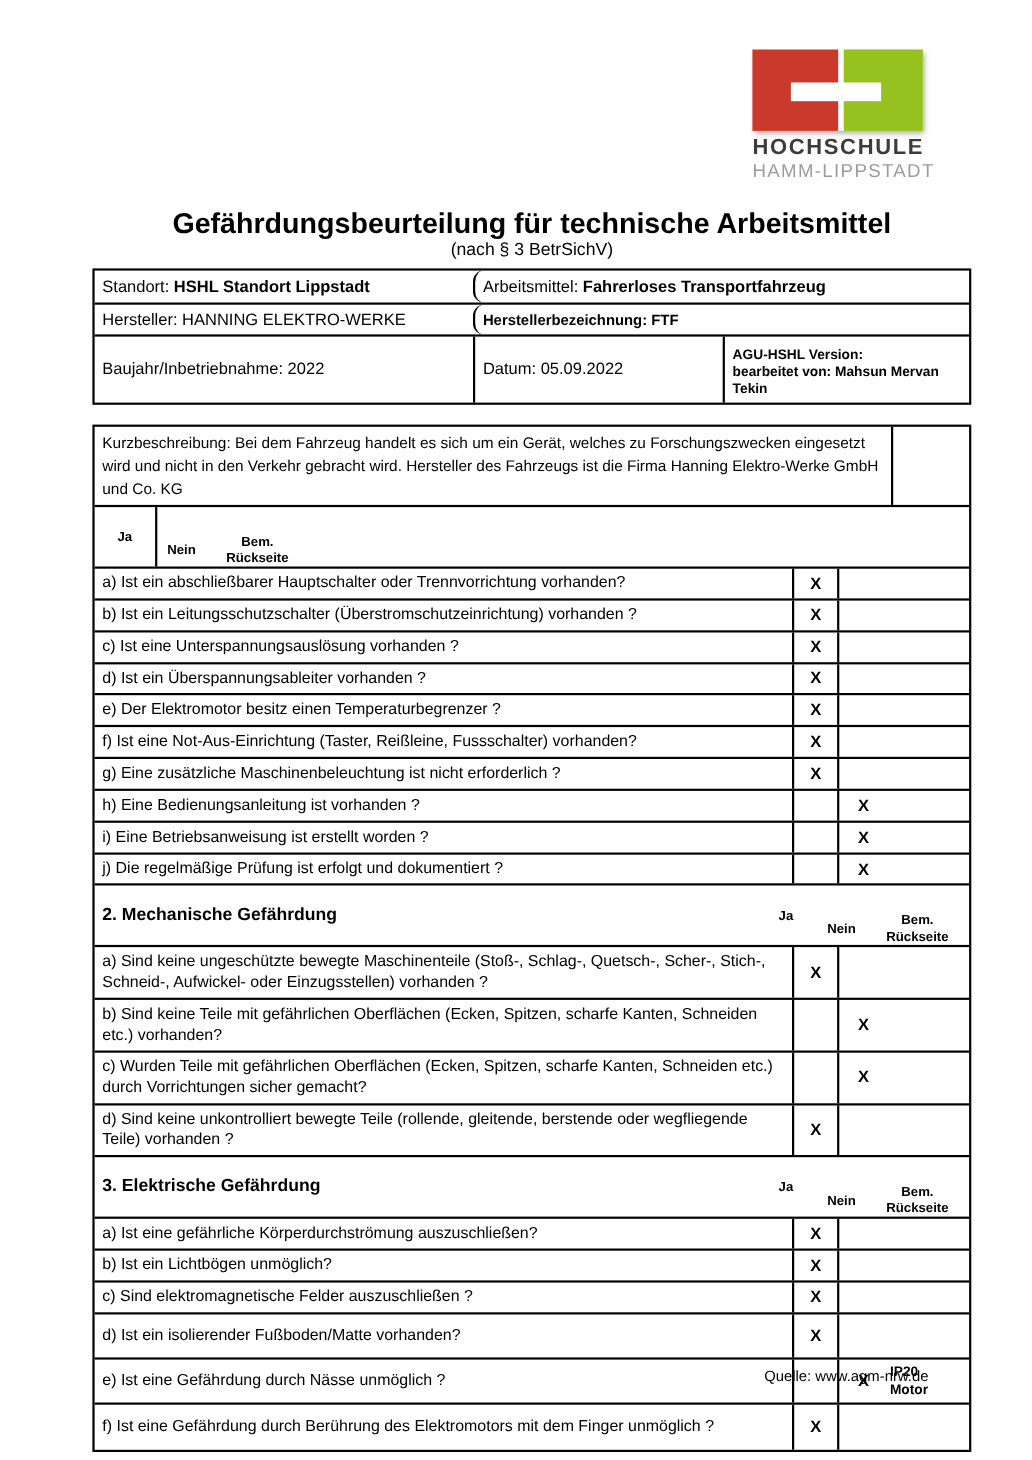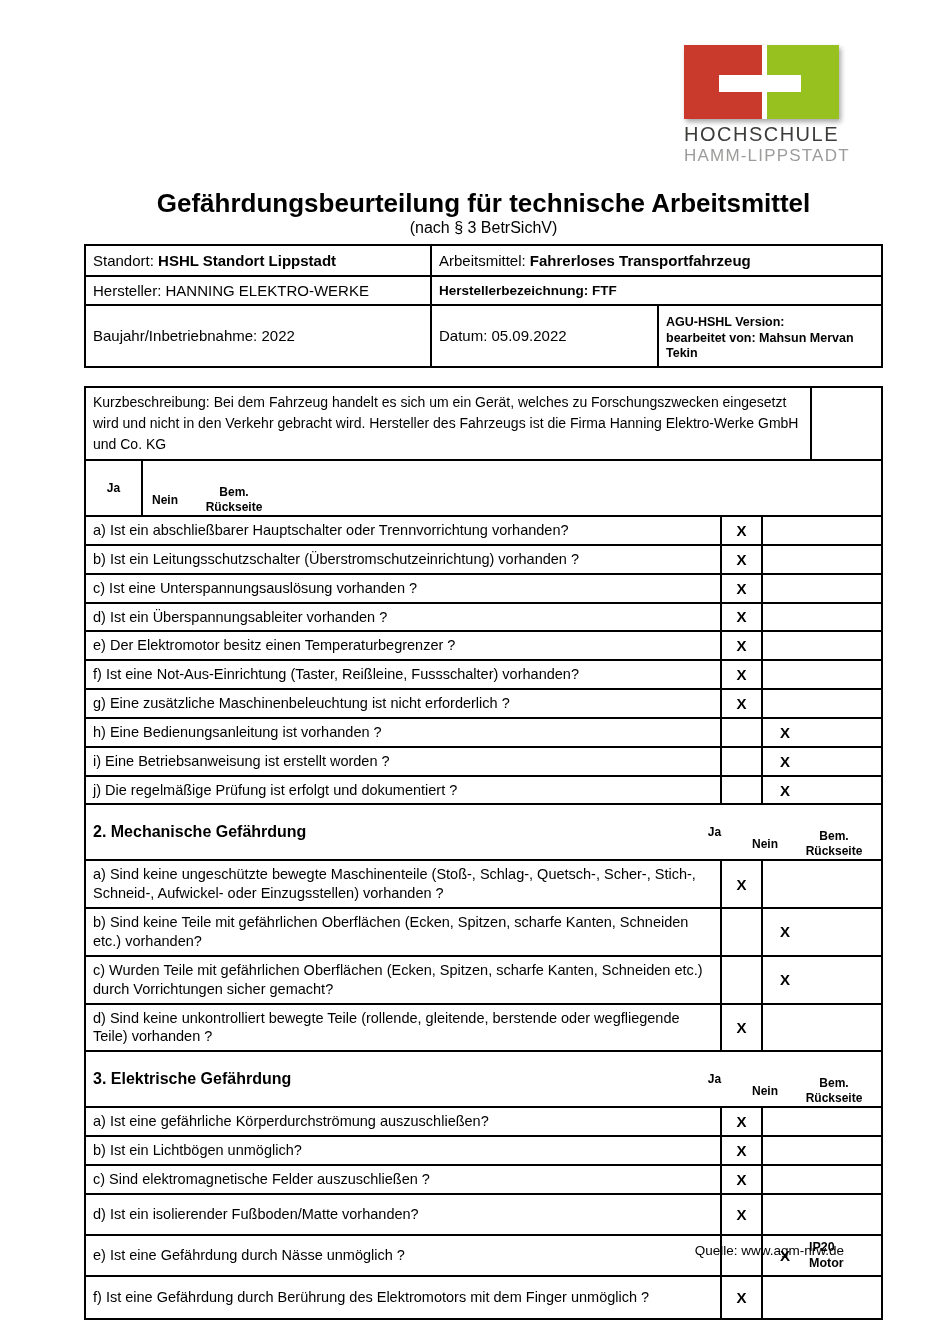--- a/index.html
+++ b/index.html
@@ -15,21 +15,21 @@
   
   .logo-wrap { position:absolute; top:45px; left:684px; width:195px; }
   .logo-squares {
     position:relative; width:155px; height:74px;
     box-shadow:2px 3px 5px rgba(0,0,0,0.35);
     background:#fff;
   }
   .sq-red   { position:absolute; left:0;  top:0; width:78px; height:74px; background:#c93a2c; }
   .sq-green { position:absolute; left:83px; top:0; width:72px; height:74px; background:#96c11e; }
   .plus-h   { position:absolute; left:35px; top:30px; width:82px; height:17px; background:#fff; }
-  .logo-text1 { margin-top:4px; font-size:20px; letter-spacing:1.5px; color:#3c3c3b; font-weight:400; }
+  .logo-text1 { margin-top:4px; font-size:20px; letter-spacing:1.5px; color:#3c3c3b; font-weight:700; }
   .logo-text2 { font-size:17px; letter-spacing:1.2px; color:#9c9c9b; font-weight:400; }
 
   
   .doc-title {
     position:absolute; top:188px; left:84px; width:799px;
     text-align:center; font-size:26px; font-weight:bold;
   }
   .doc-subtitle {
     position:absolute; top:219px; left:84px; width:799px;
     text-align:center; font-size:16px;
@@ -41,21 +41,21 @@
     border:2px solid #000;
     font-size:15px;
   }
   .info-row { display:flex; }
   .info-row + .info-row { border-top:2px solid #000; }
   .info-cell { padding:4px 7px; display:flex; align-items:center; flex-wrap:wrap; }
   .info-cell + .info-cell { border-left:2px solid #000; }
   .ir1, .ir2 { min-height:29px; }
   .ir3 { min-height:59px; }
   .w344 { width:344px; }
-  .w451 { flex:1; }
+  .w451 { flex:1;border-radius:10px; }
   .w227 { width:227px; }
   .wrest { flex:1; }
   .b { font-weight:bold; }
   .lbl { font-weight:normal; white-space:pre; }
   .small-bold { font-size:13.5px; font-weight:bold; }
   .agu-cell { font-size:12.5px; font-weight:bold; line-height:1.25; display:block; padding-top:5px; }
 
   
   .main-table {
     position:absolute; top:386px; left:84px; width:799px;

